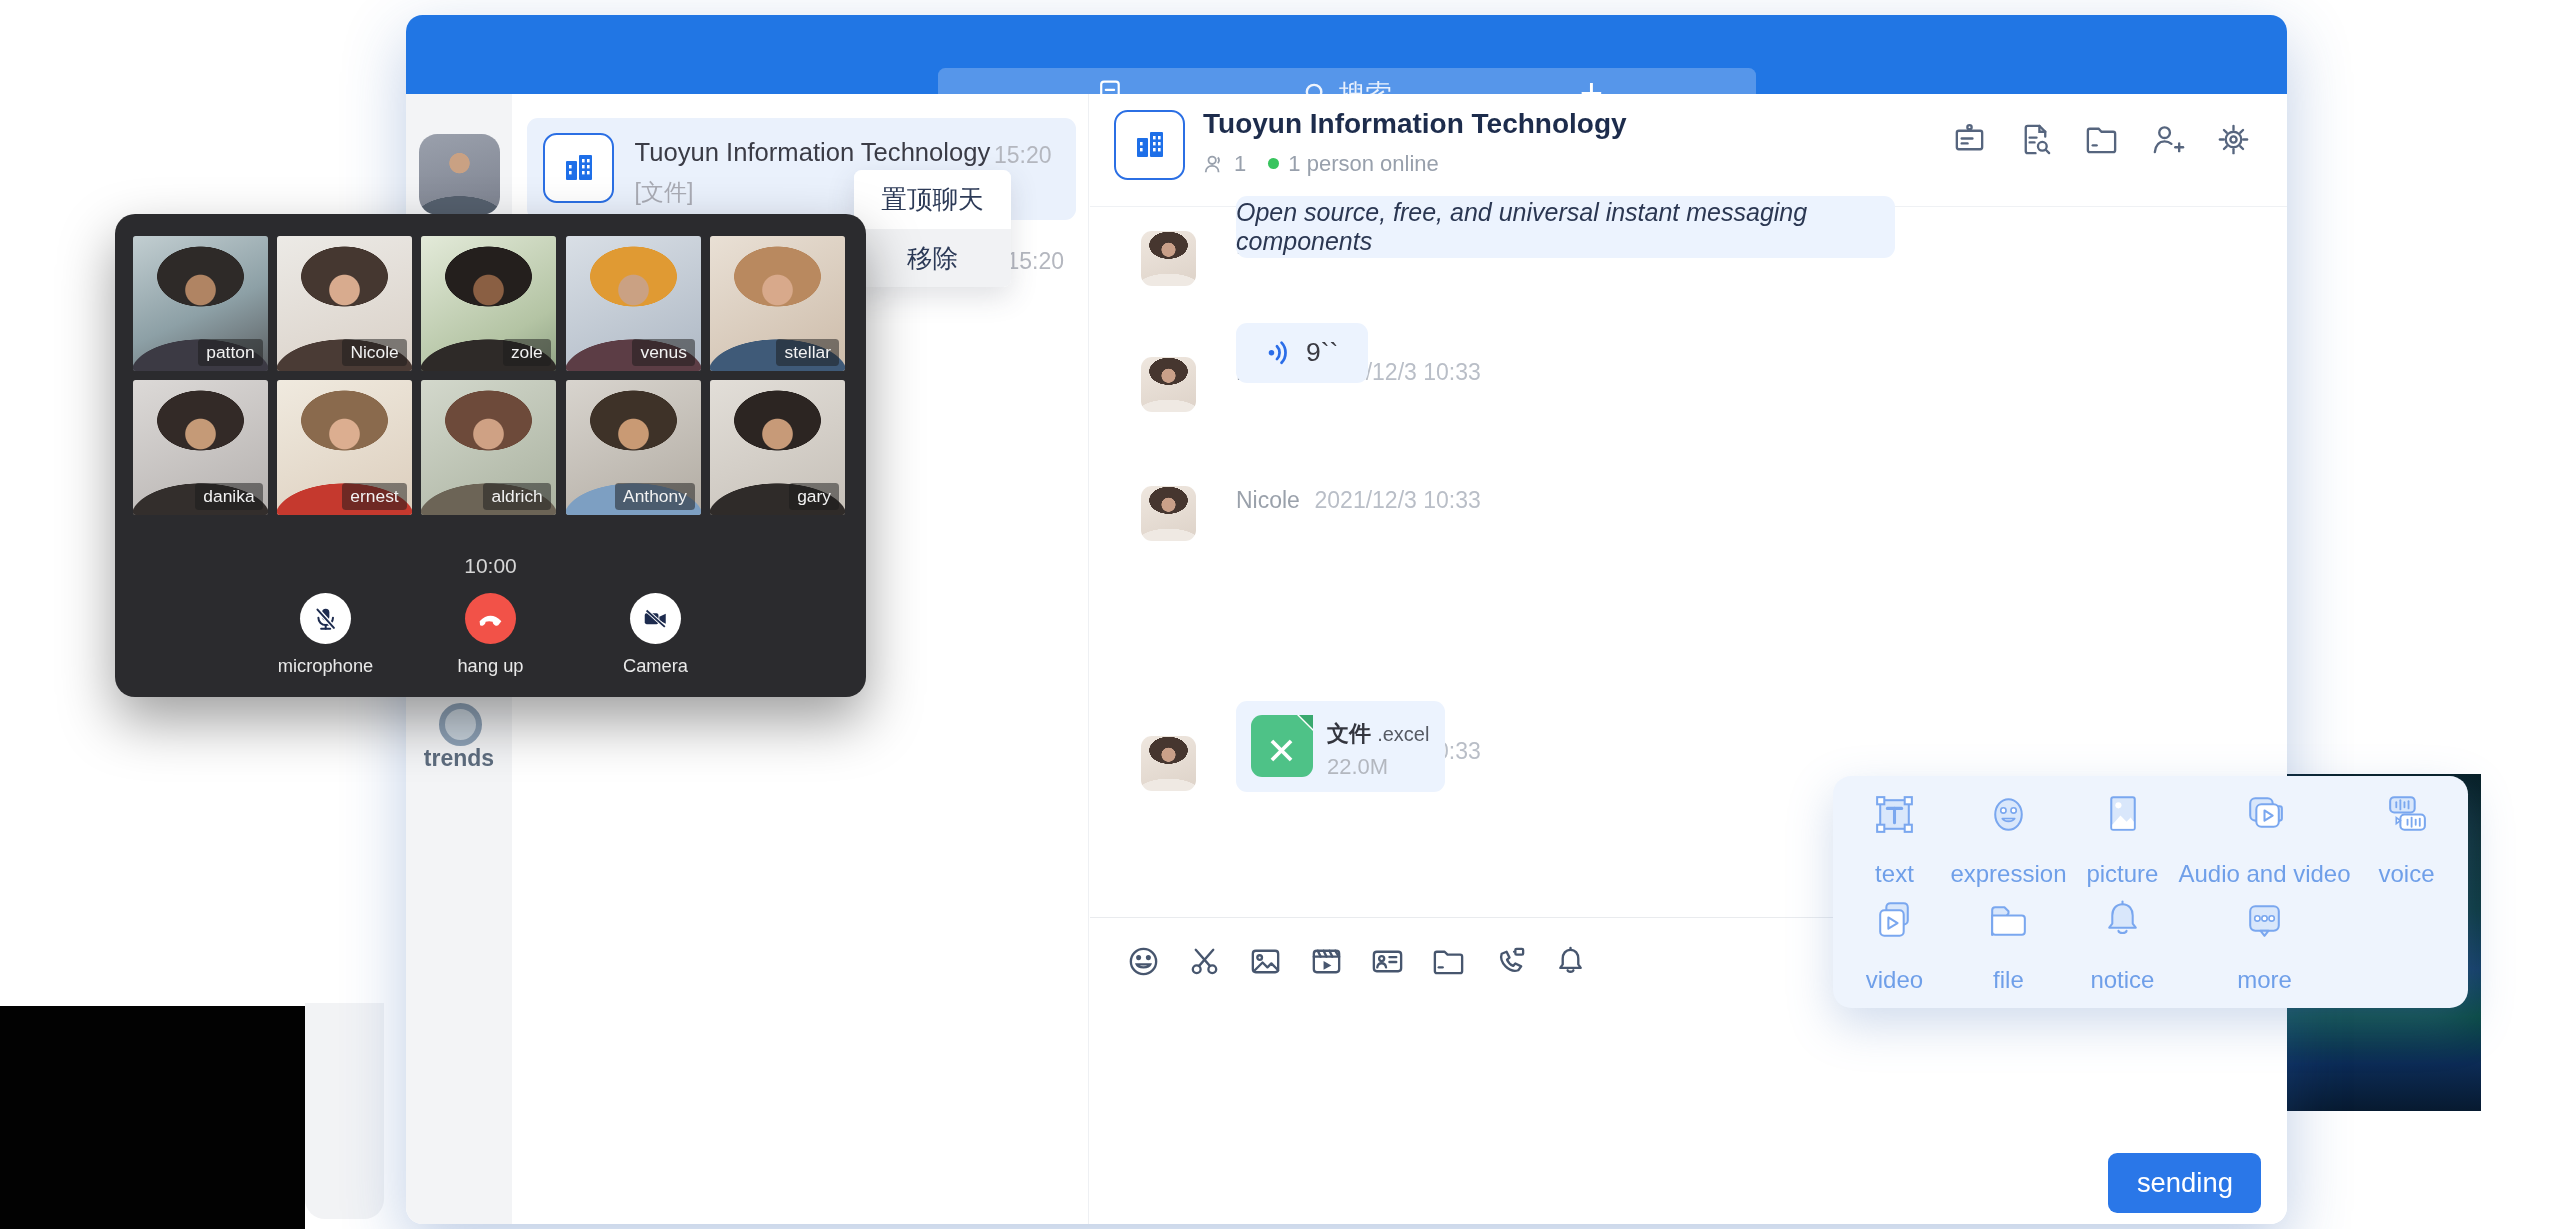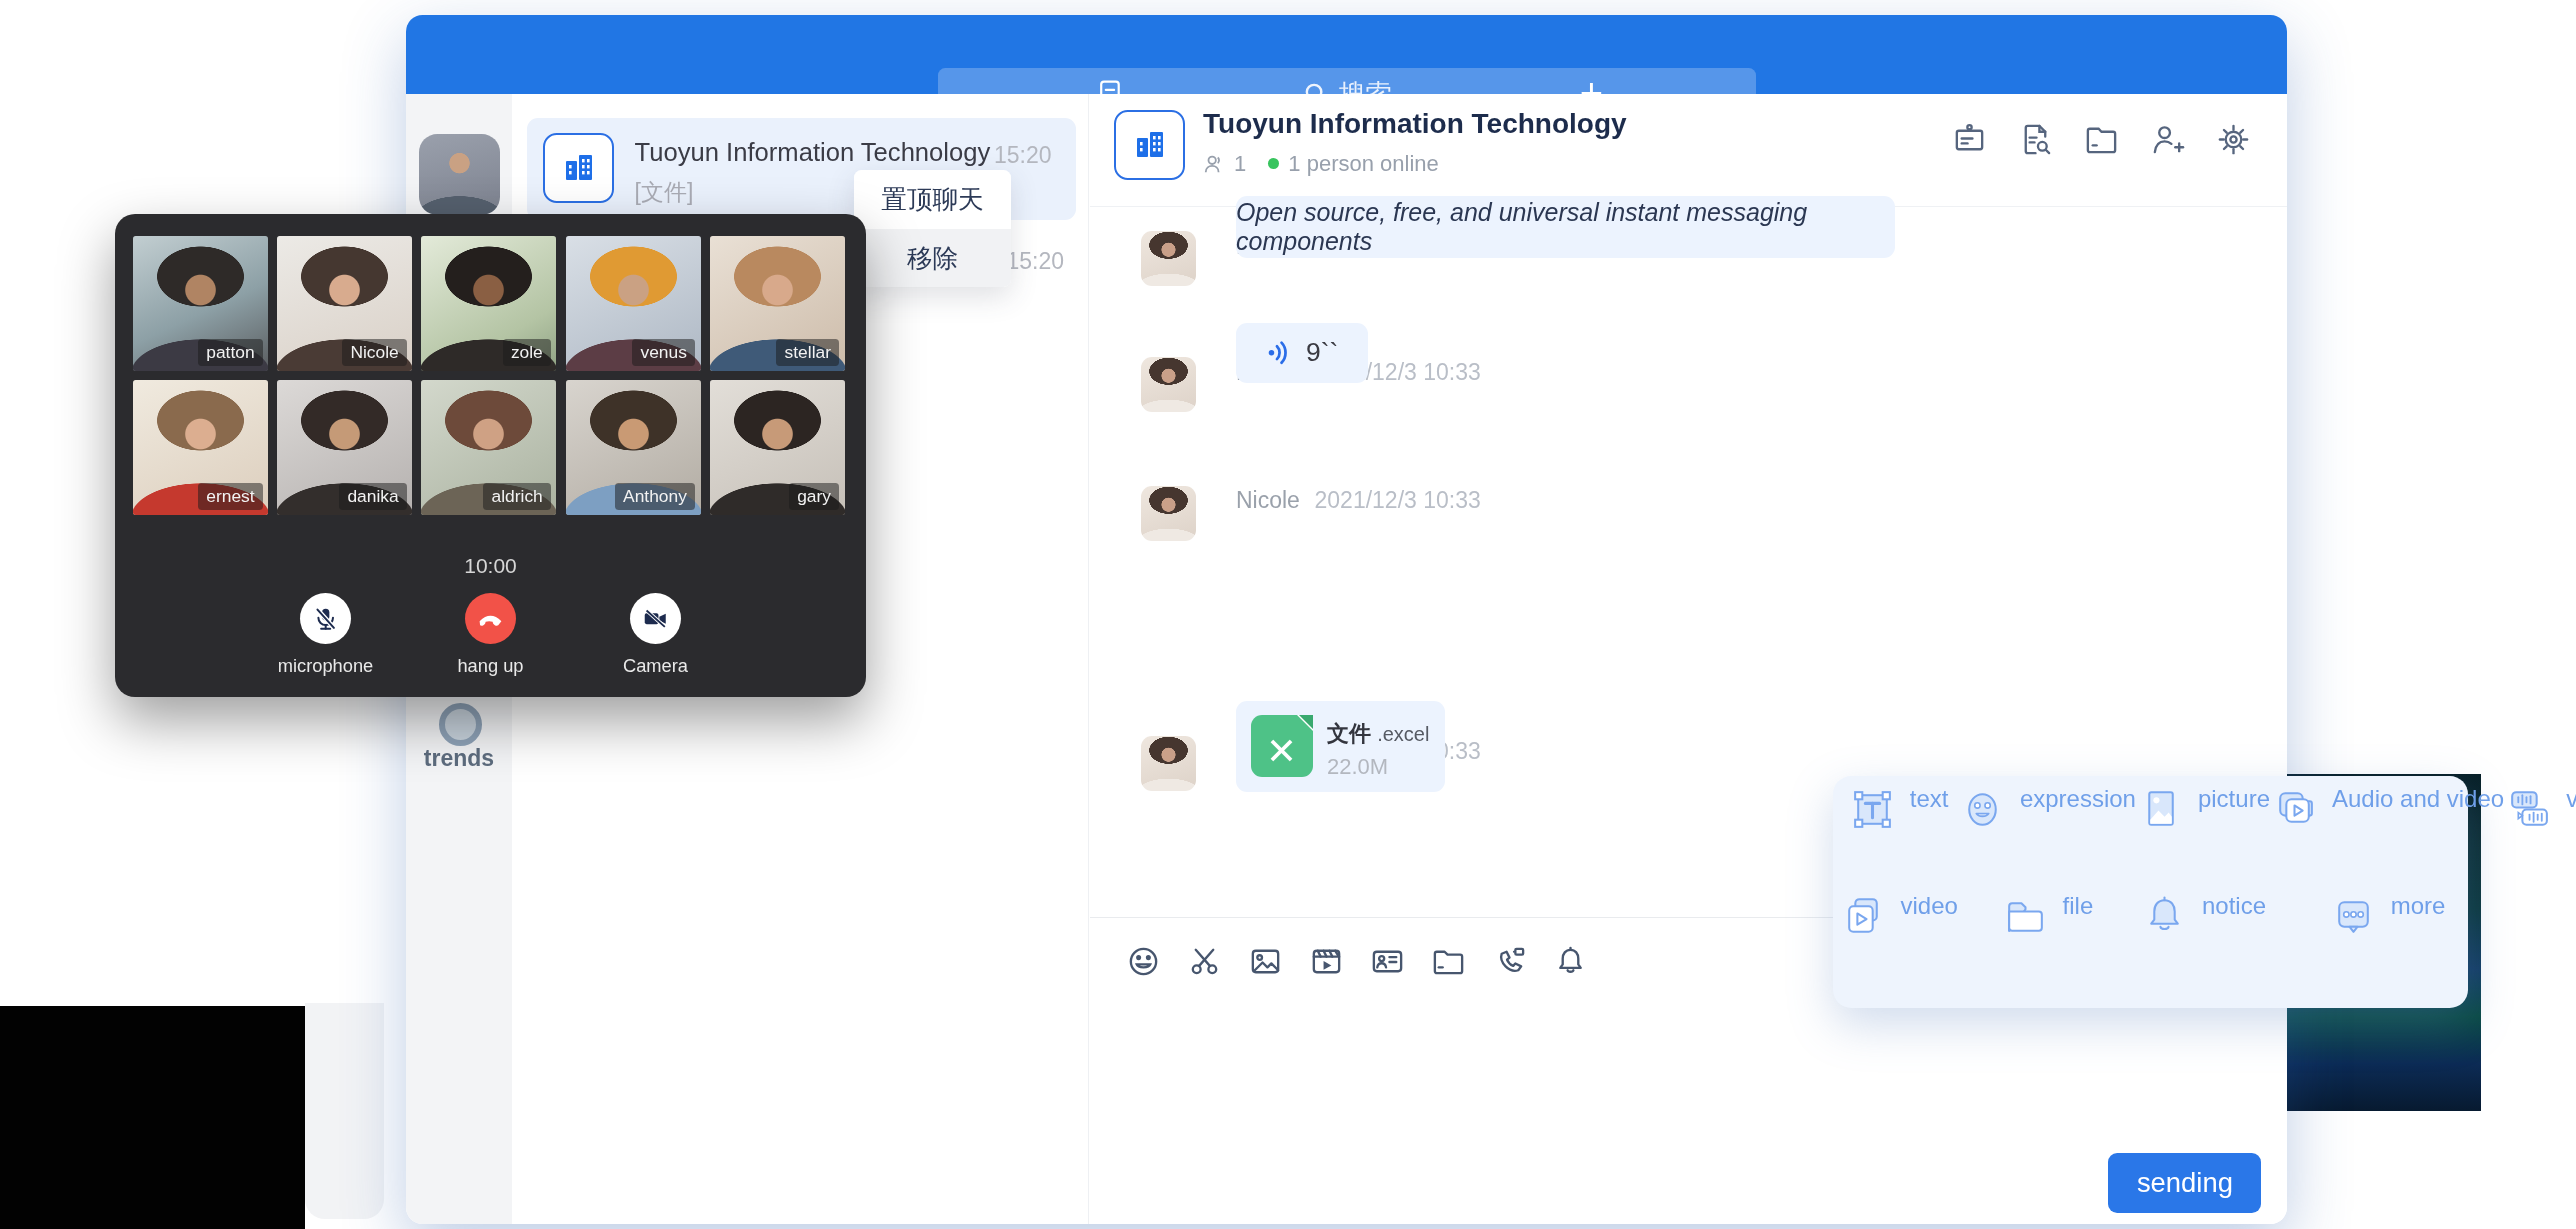--- a/index.html
+++ b/index.html
@@ -123,21 +123,21 @@
   .cbtn{width:108px;display:flex;flex-direction:column;align-items:center;gap:11px;}
   .cbtn .circle{width:51px;height:51px;border-radius:50%;display:flex;align-items:center;justify-content:center;}
   .circle.white{background:#fff;}
   .circle.red{background:#f25248;}
   .cbtn .clabel{color:#e9e9e9;font-size:18.3px;white-space:nowrap;}
 
   
   .panel{left:1833px;top:776px;width:635px;height:232px;background:#eef4fd;border-radius:18.3px;z-index:60;
          box-shadow:0 16.5px 46px rgba(90,130,190,.28);display:grid;
          grid-template-columns:repeat(5,1fr);grid-template-rows:1fr 1fr;padding:9.1px 5.5px;box-sizing:border-box;}
-  .pcell{display:flex;flex-direction:row;align-items:flex-start;justify-content:center;gap:13px;}
+  .pcell{display:flex;flex-direction:column;align-items:center;justify-content:center;gap:21px;}
   .plabel{color:#6f9fe9;font-size:24px;white-space:nowrap;}
 </style>
 </head>
 <body>
 
 <div class="stage">
 
   <div class="abs bg-black-corner"></div>
   <div class="abs bg-gray-card"></div>
   <div class="abs bg-dark-teal"></div>
@@ -401,25 +401,25 @@
         </div>
       <div class="tile t2">
           <span class="tile-name">zole</span>
         </div>
       <div class="tile t3">
           <span class="tile-name">venus</span>
         </div>
       <div class="tile t4">
           <span class="tile-name">stellar</span>
         </div>
+      <div class="tile t5">
+          <span class="tile-name">danika</span>
+        </div>
       <div class="tile t6">
           <span class="tile-name">ernest</span>
-        </div>
-      <div class="tile t5">
-          <span class="tile-name">danika</span>
         </div>
       <div class="tile t7">
           <span class="tile-name">aldrich</span>
         </div>
       <div class="tile t8">
           <span class="tile-name">Anthony</span>
         </div>
       <div class="tile t9">
           <span class="tile-name">gary</span>
         </div>

